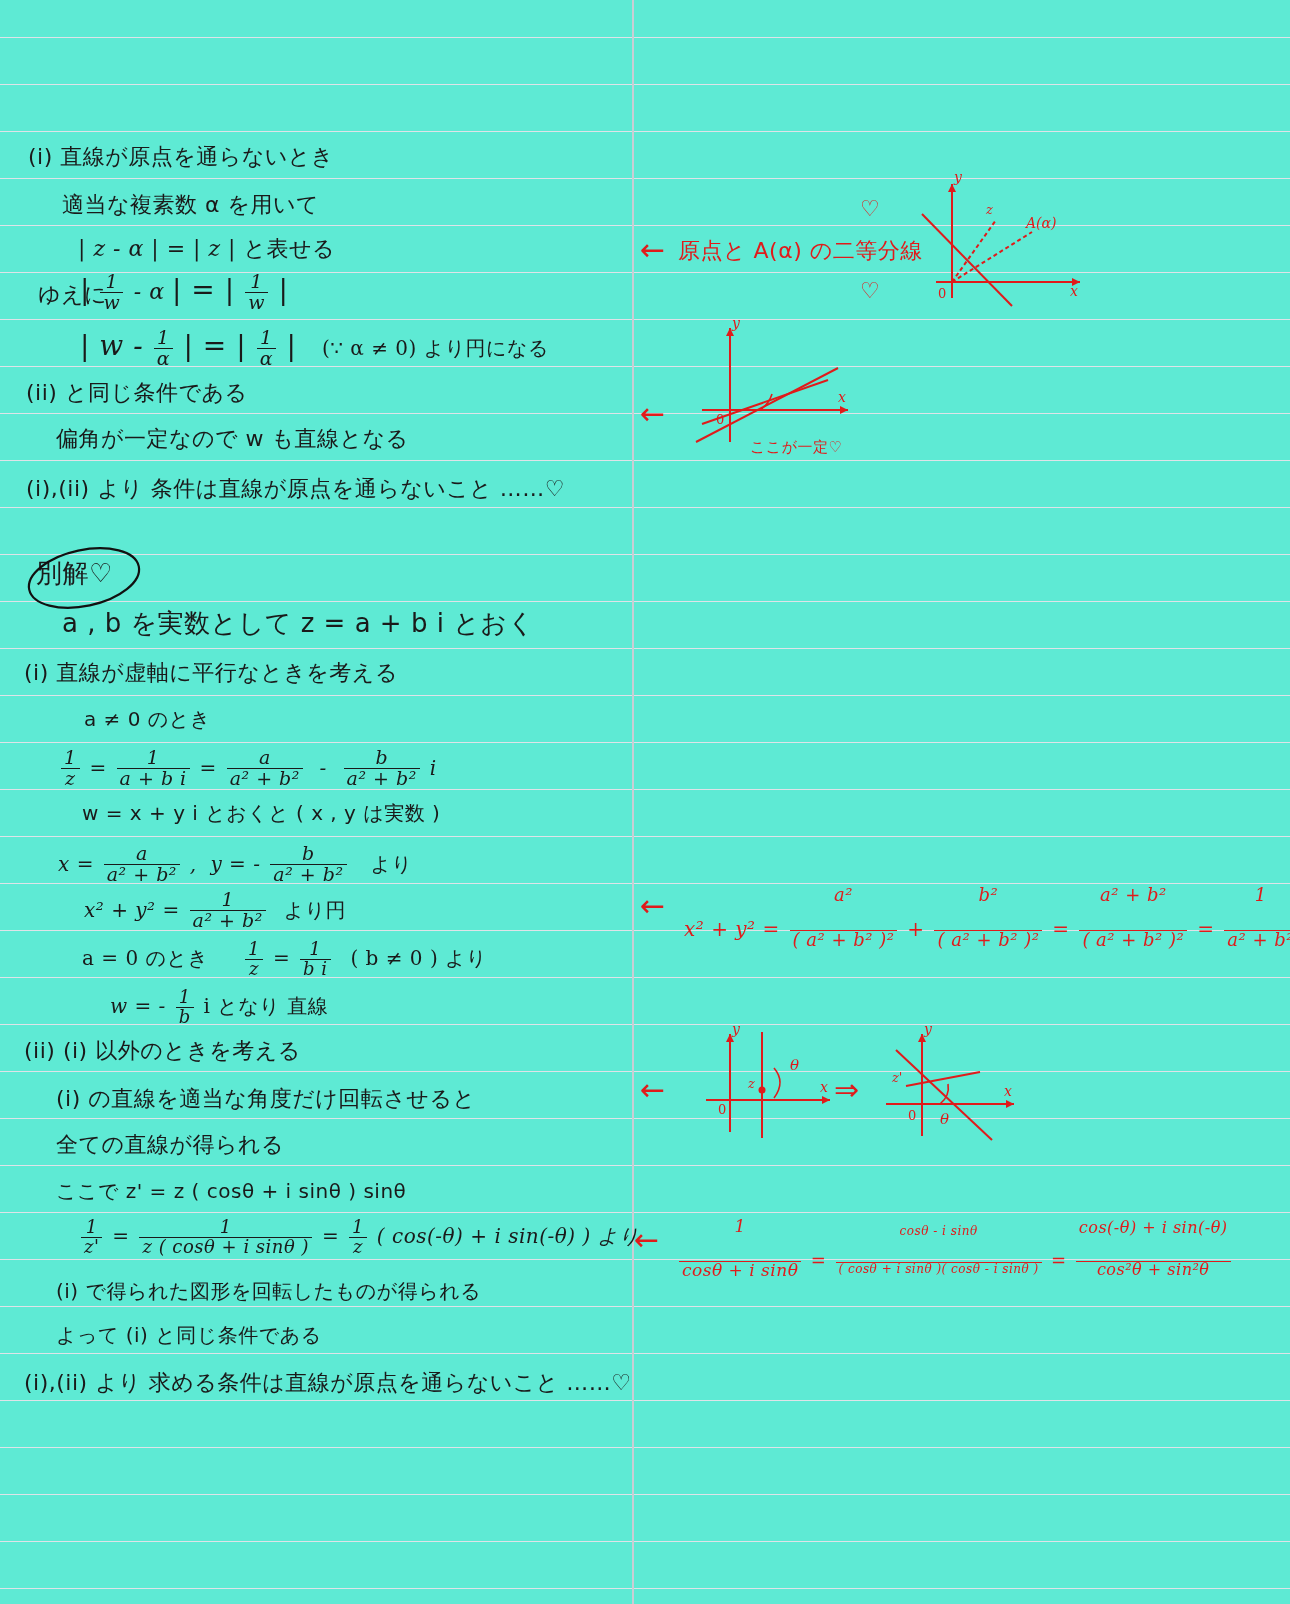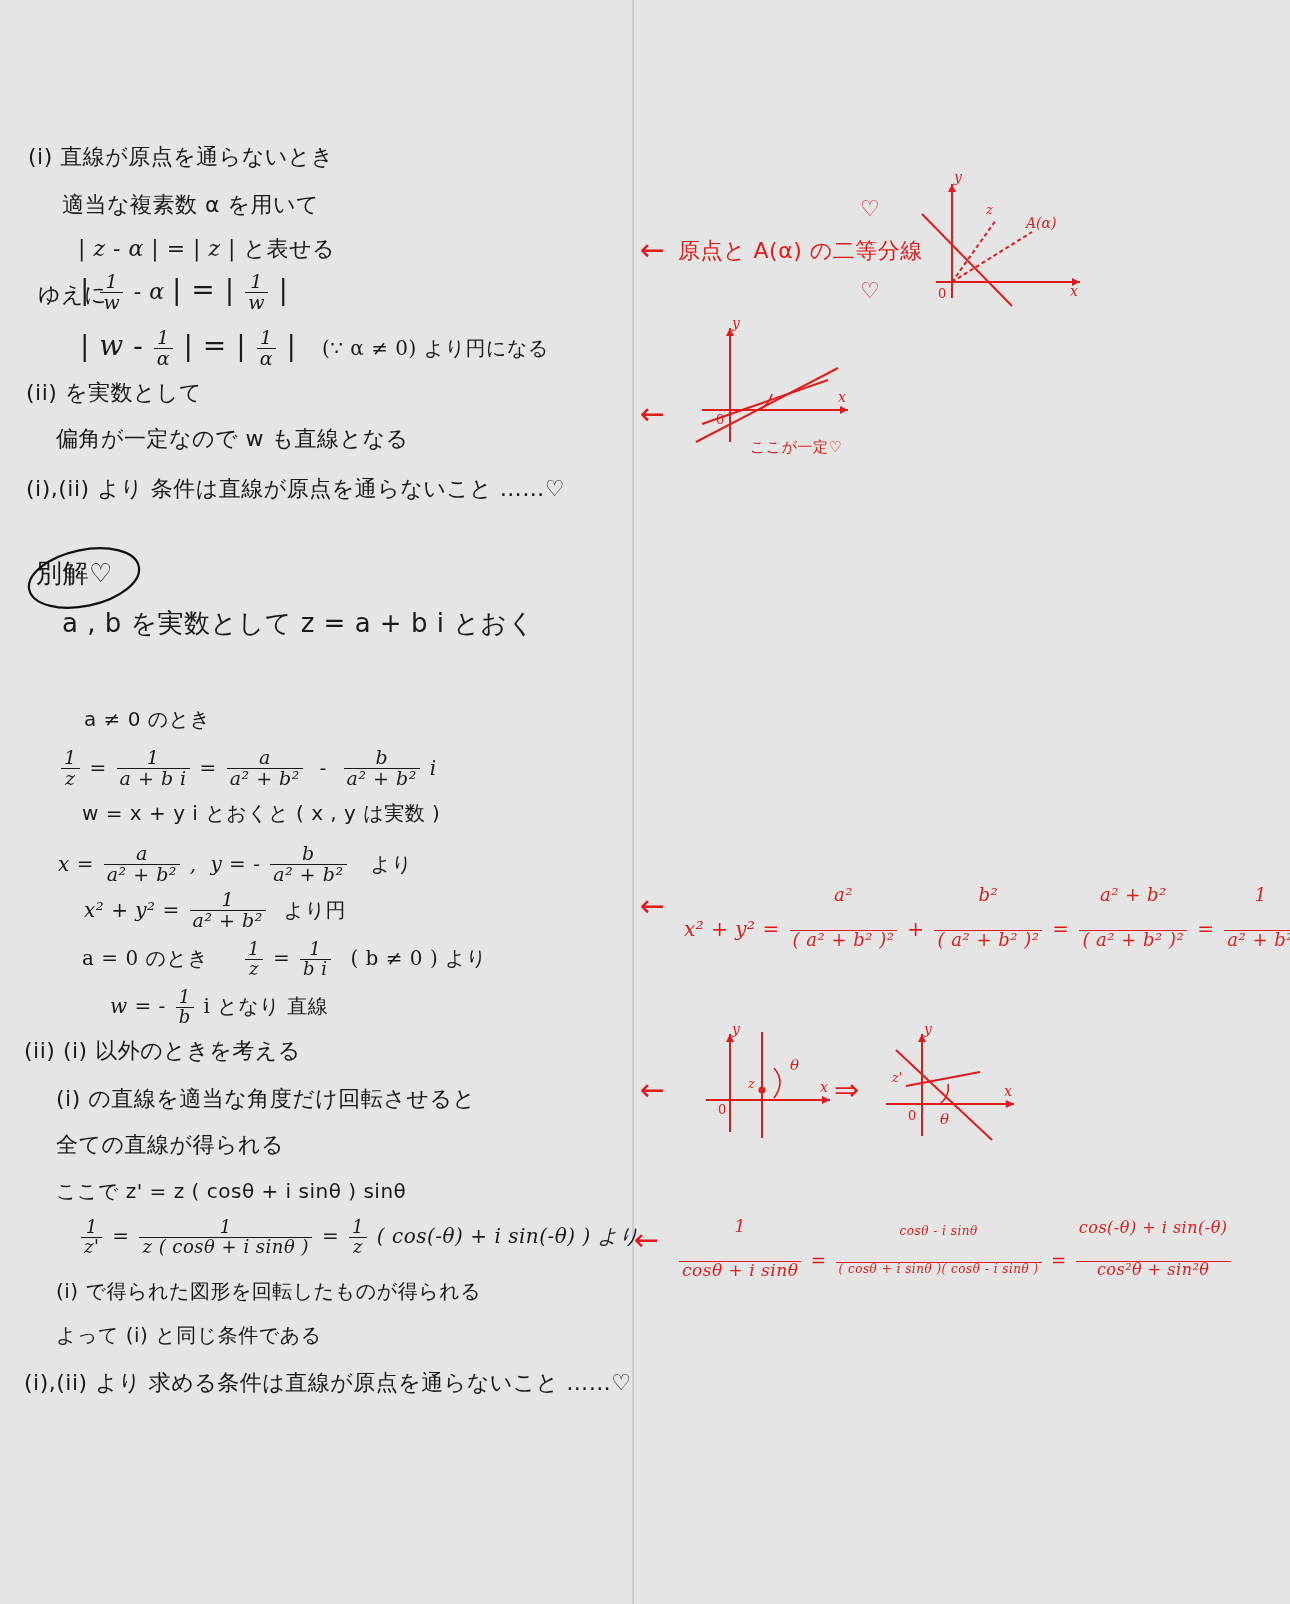--- a/index.html
+++ b/index.html
@@ -7,21 +7,21 @@
     padding: 0;
     background: #ffffff;
   }
   body {
     font-family: "DejaVu Sans", sans-serif;
   }
   #page {
     position: relative;
     width: 1290px;
     height: 1604px;
-    background: #e5e5e5;
+    background: #5eead4;
     overflow: hidden;
   }
   
   .rule {
     position: absolute;
     left: 0;
     width: 1290px;
     height: 1px;
     background: #dfe3e8;
   }
@@ -156,32 +156,33 @@
     </span>
     <span style="font-size:28px;">| = |</span>
     <span class="frac sz19">
       <span class="num">1</span>
       <span class="den">α</span>
     </span>
     <span style="font-size:28px;">|</span>
     <span class="jp sz20" style="font-style:normal; margin-left:18px;">(∵ α ≠ 0)  より円になる</span>
   </div>
 
-  <div class="hw jp sz22" style="left:26px; top:378px;">(ii) を実数として</div>
+  <div class="hw jp sz22" style="left:26px; top:378px;">(ii) と同じ条件である</div>
   <div class="hw jp sz22" style="left:56px; top:424px;">偏角が一定なので w も直線となる</div>
 
   <div class="hw jp sz22" style="left:26px; top:474px;">(i),(ii) より 条件は直線が原点を通らないこと ……♡</div>
 
   <div class="hw jp sz26" style="left:36px; top:556px; font-weight:normal;">別解♡</div>
   <svg width="140" height="70" style="left:22px; top:542px;">
     <ellipse cx="62" cy="36" rx="56" ry="28" fill="none" stroke="#111" stroke-width="2.2" transform="rotate(-12 62 36)"></ellipse>
   </svg>
 
   <div class="hw jp sz26" style="left:62px; top:606px;">a , b を実数として  z = a + b i とおく</div>
 
+  <div class="hw jp sz22" style="left:24px; top:658px;">(i) 直線が虚軸に平行なときを考える</div>
 
   <div class="hw jp sz20" style="left:84px; top:706px;">a ≠ 0 のとき</div>
 
   <div class="hw sz20" style="left:58px; top:748px;">
     <span class="frac sz19">
       <span class="num">1</span>
       <span class="den">z</span>
     </span>
     <span>=</span>
     <span class="frac sz19">

